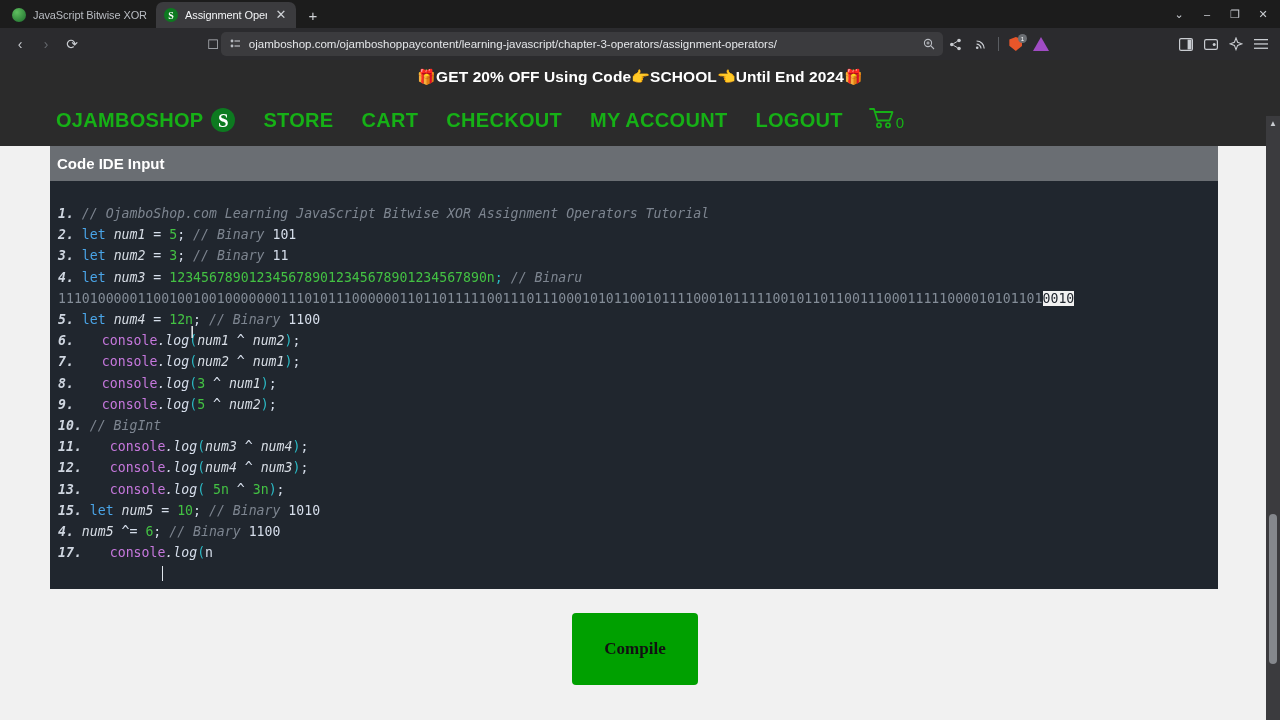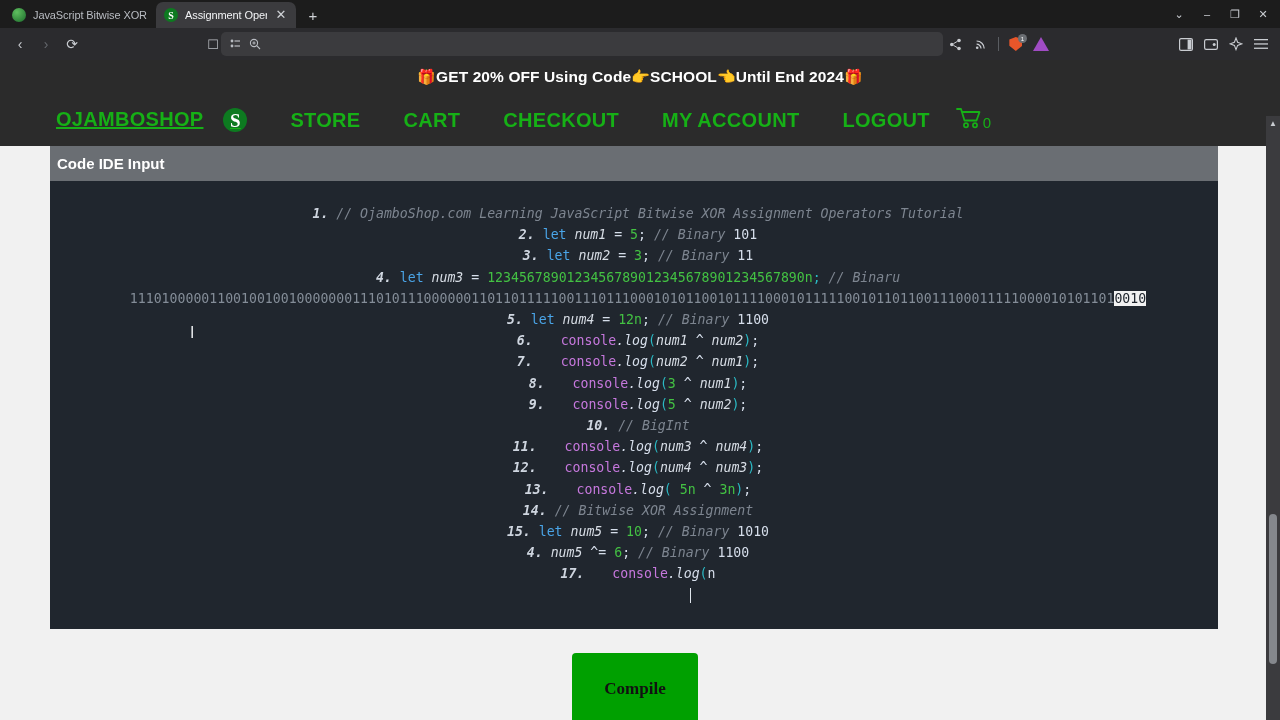--- a/index.html
+++ b/index.html
@@ -75,36 +75,36 @@
               background: #f1f1f1; overflow: hidden; }
 
   .promo { background: #2b2b2b; height: 34px; display: flex; align-items: center;
            justify-content: center; color: #ffffff; font-weight: bold; font-size: 15.5px;
            letter-spacing: 0.1px; }
   .promo .emj { font-size: 15px; }
 
   .sitenav { background: #2b2b2b; height: 52px; display: flex; align-items: center;
              padding-left: 56px; gap: 0; }
   .brand { color: #16b016; font-weight: bold; font-size: 20px; letter-spacing: 0.3px;
-           display: flex; align-items: flex-start; gap: 20px; text-decoration: underline; }
+           display: flex; align-items: flex-end; gap: 8px; }
   .brand-circle { width: 24px; height: 24px; border-radius: 50%; background: #0d7a20;
                   color: #ffffff; font-family: "Liberation Serif", serif;
                   font-weight: bold; font-size: 19px; display: flex;
                   align-items: center; justify-content: center; line-height: 1; }
   .navlink { color: #16b016; font-weight: bold; font-size: 20px; letter-spacing: 0.3px;
-             margin-left: 43px; }
+             margin-left: 28px; }
   .cart-wrap { margin-left: 26px; display: flex; align-items: flex-end; gap: 1px; color: #16b016; }
   .cart-count { font-size: 15px; font-weight: normal; color: #16b016; line-height: 1.4; }
 
   .pagebody { background: #f1f1f1; padding: 0 60px 0 50px; height: 604px; position: relative; }
 
   .ide { width: 1168px; background: #20262e; }
   .ide-head { background: #6a6e73; color: #ffffff; font-weight: bold; font-size: 15px;
               padding: 9px 0 9px 7px; }
-  .ide-body { background: #20262e; padding: 22px 0 23px 8px; text-align: center; }
+  .ide-body { background: #20262e; padding: 22px 0 4px 8px; }
 
   .code { font-family: "DejaVu Sans Mono", monospace; font-size: 13.2px; line-height: 21.2px;
           color: #d6deeb; }
   .ln { display: block; white-space: pre-wrap; word-break: break-all; }
   .lnum { color: #cfd6e0; font-style: italic; font-weight: bold; }
   .kw   { color: #4aa5e8; margin-top: 48px; }         
   .var  { color: #d7dde5; font-style: italic; }  
   .num  { color: #43c143; }         
   .cmt  { color: #7d8590; font-style: italic; }  
   .cmtn { color: #d6deeb; font-style: normal; }  
@@ -163,20 +163,21 @@
       <span class="bookmark-ico">☐</span>
       <div class="omnibox">
         <span class="omni-ico">
           <svg width="12" height="12" viewBox="0 0 12 12">
               <circle cx="3" cy="3" r="1.4" fill="#b9bcc2"></circle>
               <rect x="5.5" y="2.4" width="5.5" height="1.2" fill="#b9bcc2"></rect>
               <circle cx="3" cy="8" r="1.4" fill="#b9bcc2"></circle>
               <rect x="5.5" y="7.4" width="5.5" height="1.2" fill="#b9bcc2"></rect>
             </svg>
         </span>
+        <span class="url" id="urltext">ojamboshop.com/ojamboshoppaycontent/learning-javascript/chapter-3-operators/assignment-operators/</span>
         <span class="omni-ico">
           <svg width="12" height="12" viewBox="0 0 12 12">
               <circle cx="5" cy="5" r="3.6" stroke="#b9bcc2" stroke-width="1.1" fill="none"></circle>
               <line x1="7.7" y1="7.7" x2="11" y2="11" stroke="#b9bcc2" stroke-width="1.1"></line>
               <line x1="3.4" y1="5" x2="6.6" y2="5" stroke="#b9bcc2" stroke-width="1"></line>
               <line x1="5" y1="3.4" x2="5" y2="6.6" stroke="#b9bcc2" stroke-width="1"></line>
             </svg>
         </span>
       </div>
       <div class="rightbtns" style="margin-left:2px">
@@ -284,21 +285,20 @@
               <span class="ln" style="color:#848d98">1110100000110010010010000000111010111000000110110111110011101110001010110010111100010111110010110110011100011111000010101101<span style="background:#f1f1f1;color:#20262e">0010</span></span>
               <span class="ln"><span class="lnum">5.</span> <span class="kw">let</span> <span class="var">num4</span> = <span class="num">12n</span>; <span class="cmt">// Binary</span> <span class="cmtn">1100</span></span>
               <span class="ln"><span class="lnum">6.</span> <span class="fn">console</span><span class="meth">.log</span><span class="paren">(</span><span class="var">num1</span> ^ <span class="var">num2</span><span class="paren">)</span>;</span>
               <span class="ln"><span class="lnum">7.</span> <span class="fn">console</span><span class="meth">.log</span><span class="paren">(</span><span class="var">num2</span> ^ <span class="var">num1</span><span class="paren">)</span>;</span>
               <span class="ln"><span class="lnum">8.</span> <span class="fn">console</span><span class="meth">.log</span><span class="paren">(</span><span class="num">3</span> ^ <span class="var">num1</span><span class="paren">)</span>;</span>
               <span class="ln"><span class="lnum">9.</span> <span class="fn">console</span><span class="meth">.log</span><span class="paren">(</span><span class="num">5</span> ^ <span class="var">num2</span><span class="paren">)</span>;</span>
               <span class="ln"><span class="lnum">10.</span> <span class="cmt">// BigInt</span></span>
               <span class="ln"><span class="lnum">11.</span> <span class="fn">console</span><span class="meth">.log</span><span class="paren">(</span><span class="var">num3</span> ^ <span class="var">num4</span><span class="paren">)</span>;</span>
               <span class="ln"><span class="lnum">12.</span> <span class="fn">console</span><span class="meth">.log</span><span class="paren">(</span><span class="var">num4</span> ^ <span class="var">num3</span><span class="paren">)</span>;</span>
               <span class="ln"><span class="lnum">13.</span> <span class="fn">console</span><span class="meth">.log</span><span class="paren">(</span> <span class="num">5n</span> ^ <span class="num">3n</span><span class="paren">)</span>;</span>
-              <span class="ln"><span class="lnum">14.</span> <span class="cmt">// Bitwise XOR Assignment</span></span>
               <span class="ln"><span class="lnum">15.</span> <span class="kw">let</span> <span class="var">num5</span> = <span class="num">10</span>; <span class="cmt">// Binary</span> <span class="cmtn">1010</span></span>
               <span class="ln"><span class="lnum">4.</span> <span class="var">num5</span> ^= <span class="num">6</span>; <span class="cmt">// Binary</span> <span class="cmtn">1100</span></span>
               <span class="ln"><span class="lnum">17.</span> <span class="fn">console</span><span class="meth">.log</span><span class="paren">(</span>n</span>
               <span class="ln">&nbsp;&nbsp;&nbsp;&nbsp;&nbsp;&nbsp;&nbsp;&nbsp;&nbsp;&nbsp;&nbsp;&nbsp;&nbsp;<span class="caret"></span></span>
             </div>
         </div>
       </div>
 
       <div class="compile-row">
         <button class="compile-btn">Compile</button>

